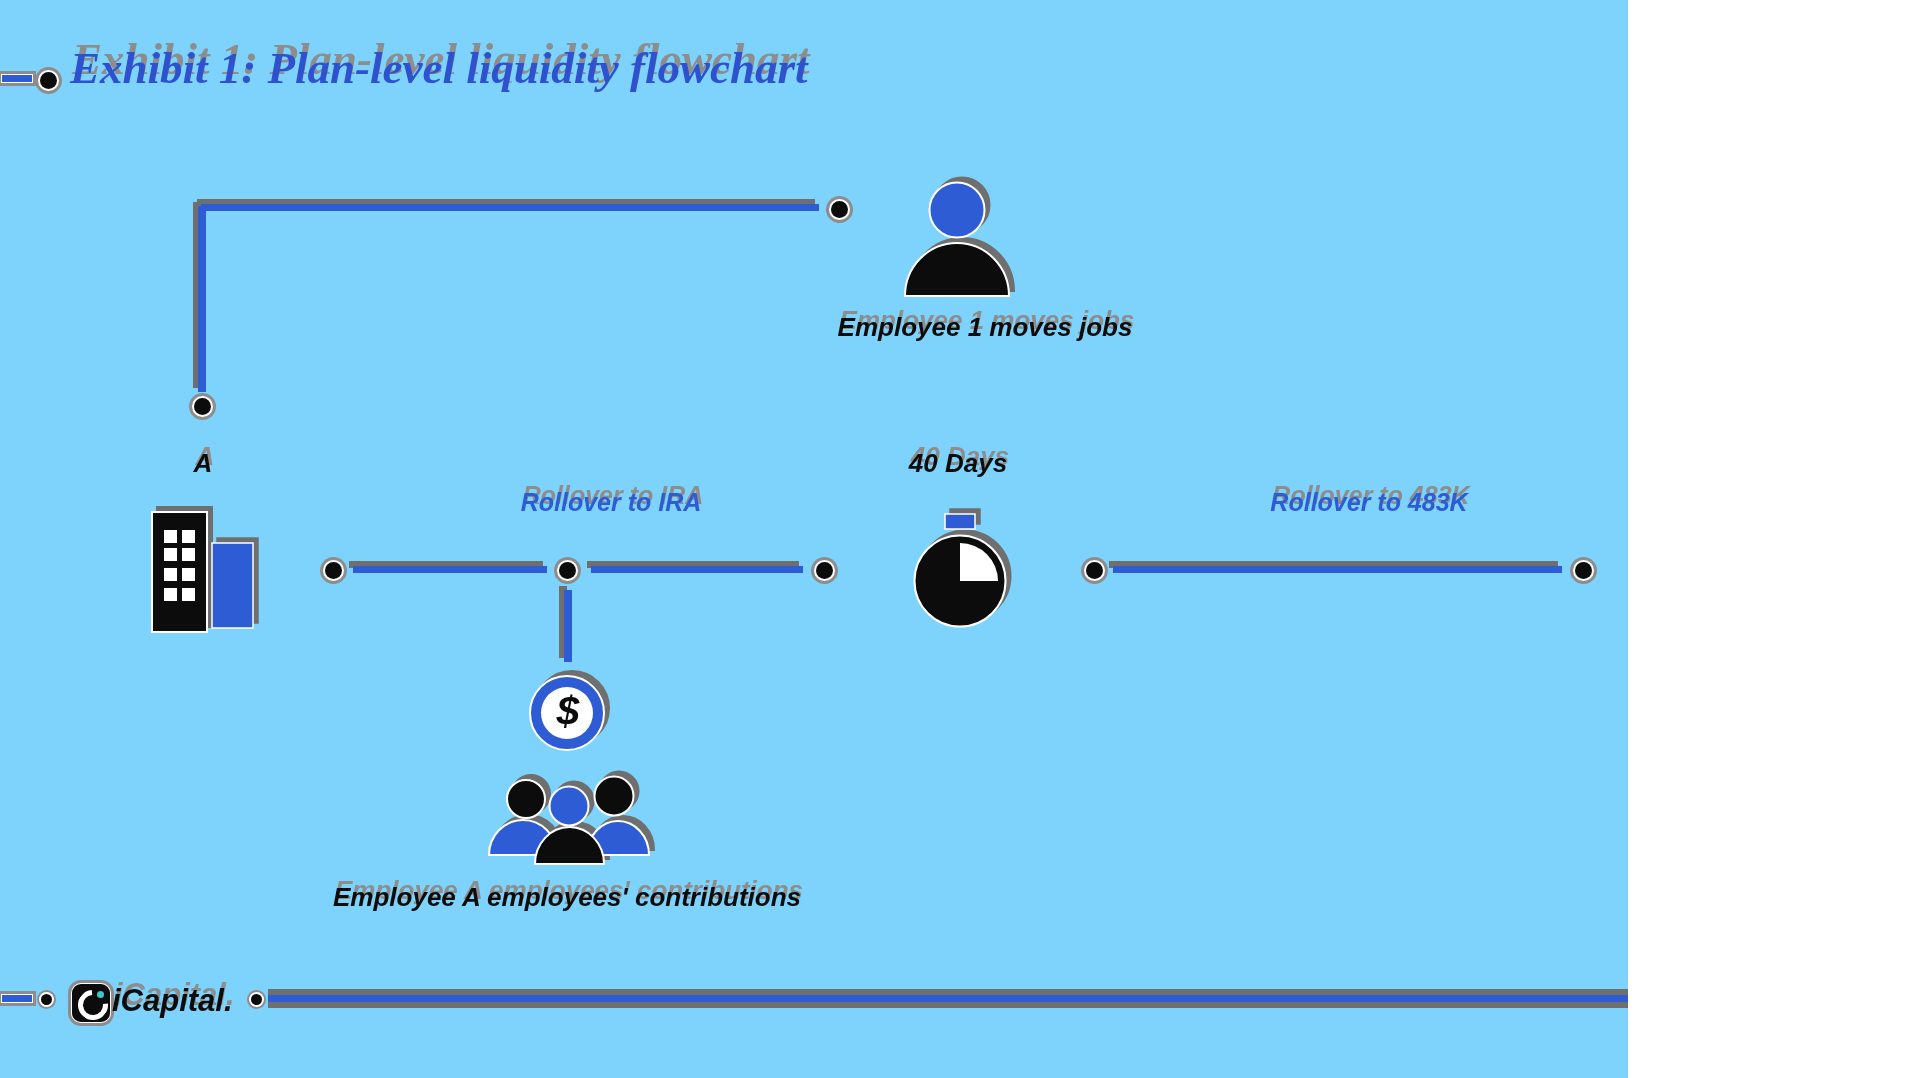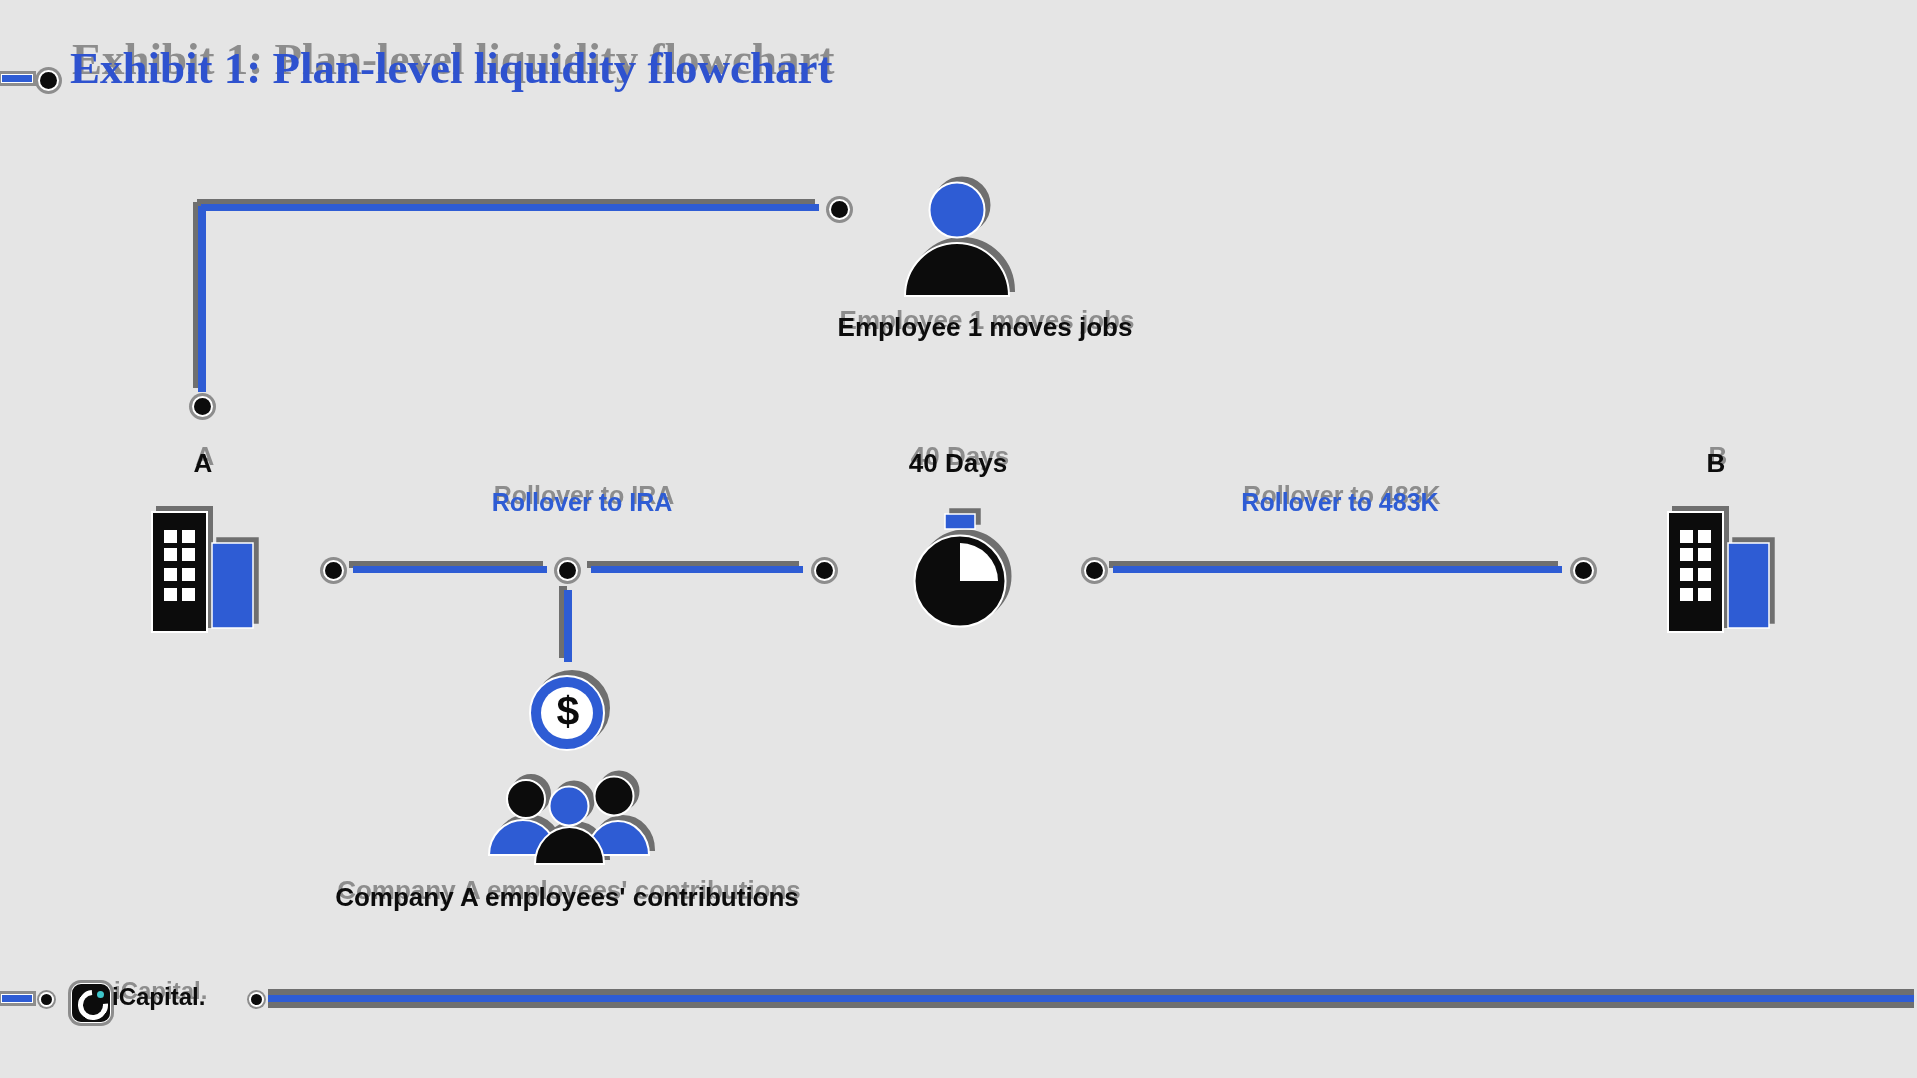--- a/index.html
+++ b/index.html
@@ -1,19 +1,20 @@
 <!DOCTYPE html>
 <html style="--blue: #2e5cd4; --titleblue: #2e52cf; --ink: #0c0c0c; --shadow: #6f6f6f; --halo: #8d8d8d; --teal: #3ec6cb;"><head>
 <meta charset="utf-8">
 <style>
   html,body { margin:0; padding:0; background:#ffffff; }
   .canvas {
-    position:relative; width:1917px; height:1078px;
-    background:#e5e5e5; overflow:hidden;
+    position:relative; width:1628px; height:1078px;
+    background:#7dd3fc; overflow:hidden;
     font-family:"Liberation Sans", sans-serif;
+    font-style:italic;
   }
   .hline {
     position:absolute; height:7px; background:var(--blue);
     box-shadow:-4px -5px 0 var(--shadow);
   }
   .vline {
     position:absolute; width:8px; background:var(--blue);
     box-shadow:-5px -4px 0 var(--shadow);
   }
   .footer-line {
@@ -35,24 +36,24 @@
     position:absolute; left:70px; top:42px;
     font-family:"Liberation Serif", serif; font-weight:700; font-size:45px;
     color:var(--titleblue); white-space:nowrap;
     text-shadow:2px -9px 0 var(--halo);
   }
   .lbl {
     position:absolute; transform:translateX(-50%);
     font-weight:700; font-size:26px; color:var(--ink); white-space:nowrap;
     text-shadow:2px -7px 0 var(--halo);
   }
-  .lbl.blue { color:var(--blue); font-size:25px; }
+  .lbl.blue { color:var(--blue); font-size:25px;margin-left:29px; }
   .brand-text {
     position:absolute; left:112px; top:983px;
-    font-weight:700; font-size:24px; color:var(--ink); white-space:nowrap;
+    font-weight:700; font-size:31px; color:var(--ink); white-space:nowrap;
     text-shadow:2px -6px 0 var(--halo);
   }
   
   .icon-svg { position:absolute; filter:drop-shadow(5px -5px 0 var(--shadow)); }
   .dollar-symbol {
     position:absolute; left:540px; top:688px; width:56px;
     text-align:center; font-weight:700; font-size:41px; color:var(--ink);
   }
   .logo-mark {
     position:absolute; left:72px; top:984px; width:38px; height:38px;
@@ -148,21 +149,21 @@
   <div class="dollar-symbol">$</div>
 
   <svg class="icon-svg" style="left:484px; top:766px;" width="172" height="102" viewBox="0 0 172 102">
     <circle cx="42" cy="33" r="19" fill="var(--ink)" stroke="#ffffff" stroke-width="2"></circle>
     <circle cx="130" cy="30" r="19.5" fill="var(--ink)" stroke="#ffffff" stroke-width="2"></circle>
     <path d="M5,89 A34,35 0 0 1 73,89 Z" fill="var(--blue)" stroke="#ffffff" stroke-width="2"></path>
     <path d="M103,89 A31,34 0 0 1 165,89 Z" fill="var(--blue)" stroke="#ffffff" stroke-width="2"></path>
     <circle cx="85" cy="40" r="19.5" fill="var(--blue)" stroke="#ffffff" stroke-width="2"></circle>
     <path d="M51,98 A34.5,37 0 0 1 120,98 Z" fill="var(--ink)" stroke="#ffffff" stroke-width="2"></path>
   </svg>
-  <div class="lbl" style="left:567px; top:882px;">Company A employees' contributions</div>
+  <div class="lbl" style="left:567px; top:882px;">Employee A employees' contributions</div>
 
   <div class="marker-dash" style="left:2px; top:995px;"></div>
   <div class="dot small" style="left:41px; top:994px;"></div>
   <div class="logo-mark">
     <div class="logo-ring"></div>
     <div class="logo-dot"></div>
   </div>
   <div class="brand-text">iCapital.</div>
   <div class="dot small" style="left:251px; top:994px;"></div>
   <div class="footer-line" style="left:268px; top:995px; width:1646px;"></div>

